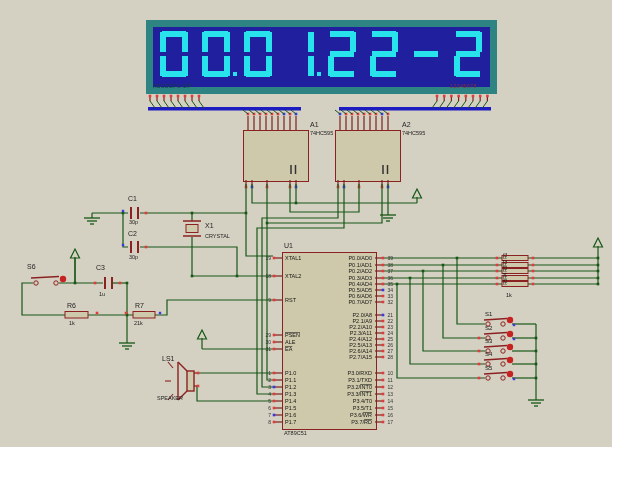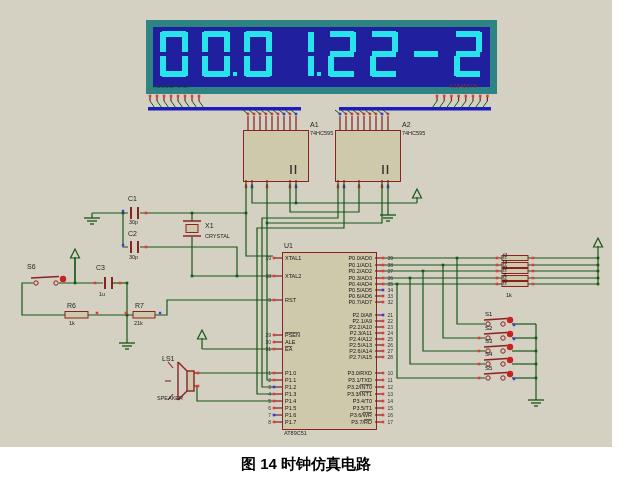--- a/index.html
+++ b/index.html
@@ -607,14 +607,13 @@
       <line x1="375" y1="415" x2="383" y2="415" stroke="#7d2020" stroke-width="1.2"></line>
       <rect x="381.7" y="413.7" width="2.6" height="2.6" fill="#e03c3c"></rect>
       <text x="387.5" y="417" text-anchor="start" font-size="5" fill="#333" font-family="Liberation Sans, sans-serif">16</text>
       <text x="372" y="417" text-anchor="end" font-size="5.5" fill="#151515" font-family="Liberation Sans, sans-serif">P3.6/<tspan style="text-decoration:overline">WR</tspan></text>
       <line x1="375" y1="422" x2="383" y2="422" stroke="#7d2020" stroke-width="1.2"></line>
       <rect x="381.7" y="420.7" width="2.6" height="2.6" fill="#e03c3c"></rect>
       <text x="387.5" y="424" text-anchor="start" font-size="5" fill="#333" font-family="Liberation Sans, sans-serif">17</text>
       <text x="372" y="424" text-anchor="end" font-size="5.5" fill="#151515" font-family="Liberation Sans, sans-serif">P3.7/<tspan style="text-decoration:overline">RD</tspan></text>
     </svg>
 
-  <div id="caption">图 14 时钟仿真电路</div>
 </div>
 
 </body></html>

